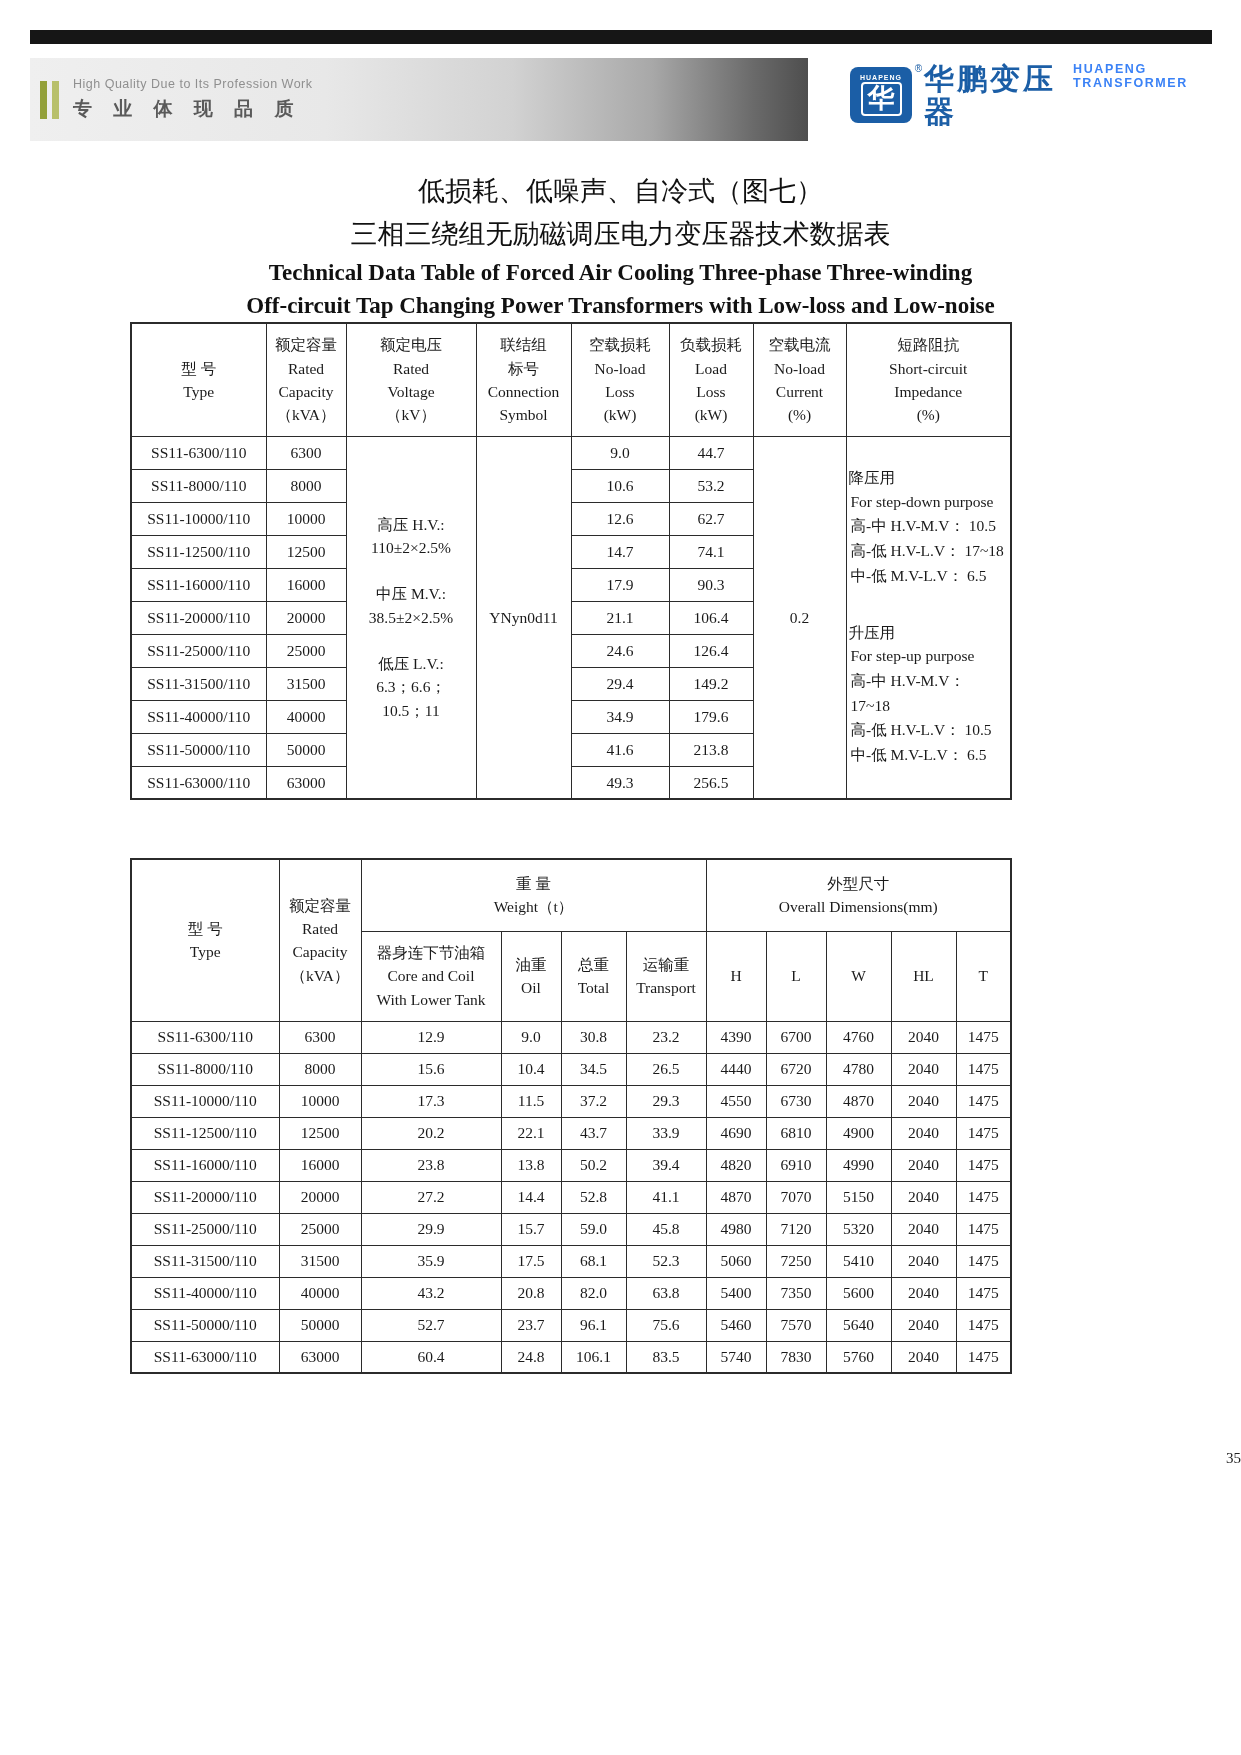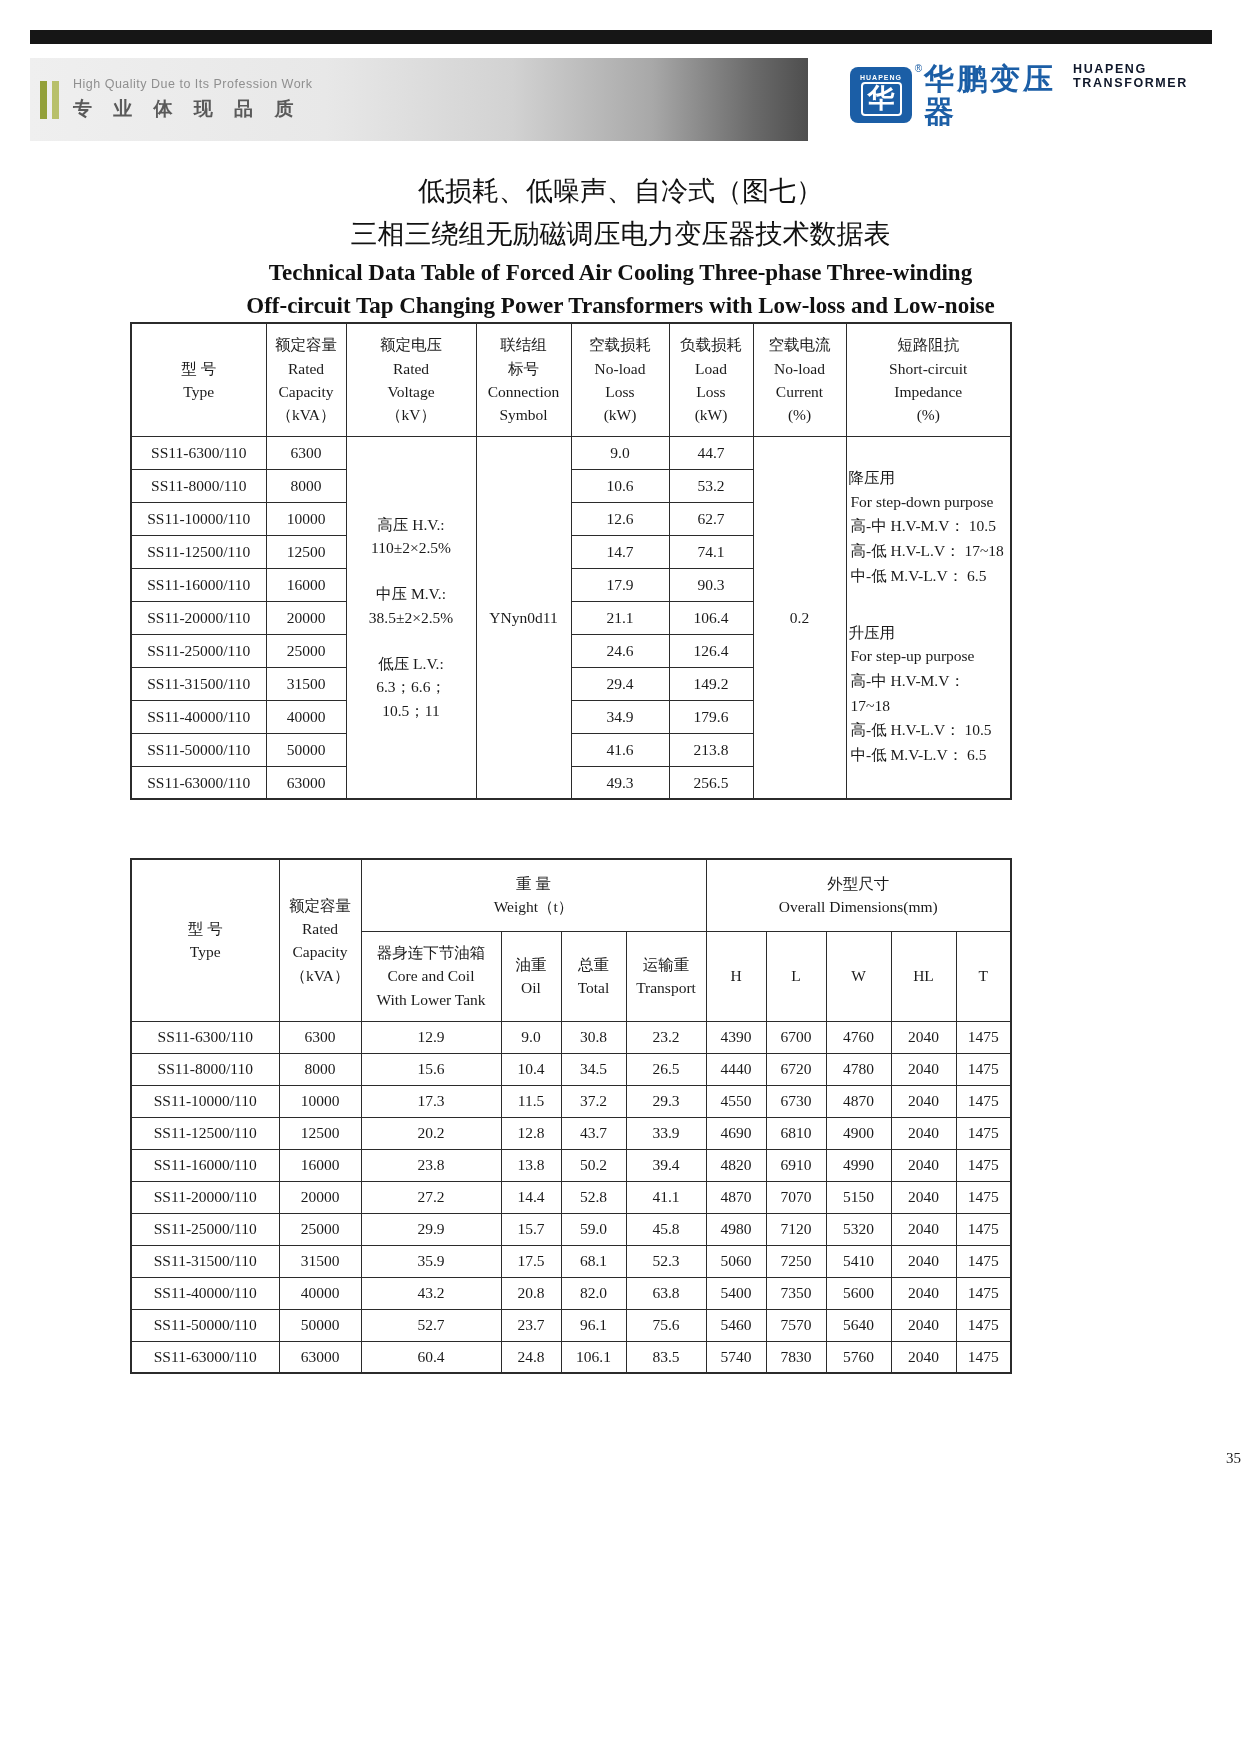--- a/index.html
+++ b/index.html
@@ -28,21 +28,21 @@
   .logo-block { position:absolute; left:850px; top:60px; height:70px; display:flex; align-items:center; gap:12px; }
   .logo-mark {
     position:relative; width:62px; height:56px; background:#1b5ea6; border-radius:8px;
     display:flex; flex-direction:column; align-items:center; justify-content:center; flex:0 0 auto;
   }
   .logo-mark-top { color:#fff; font-family:"Liberation Sans", sans-serif; font-size:7px; font-weight:bold; letter-spacing:1px; margin-bottom:1px; }
   .logo-mark-sym { color:#fff; font-family:"Liberation Sans", sans-serif; font-size:27px; font-weight:bold; line-height:1; border:2px solid #fff; border-radius:4px; padding:1px 5px 2px; }
   .logo-reg { position:absolute; right:-10px; top:-4px; color:#1b5ea6; font-size:10px; font-family:"Liberation Sans", sans-serif; }
   .logo-text { display:flex; flex-direction:row; gap:6px; }
   .logo-zh { font-family:"Liberation Sans", sans-serif; font-size:30px; font-weight:bold; color:#1b5ea6; letter-spacing:3px; line-height:1.1; }
-  .logo-en { font-family:"Liberation Sans", sans-serif; font-size:12.5px; font-weight:bold; color:#0f172a; letter-spacing:1.6px; }
+  .logo-en { font-family:"Liberation Sans", sans-serif; font-size:12.5px; font-weight:bold; color:#3b82f6; letter-spacing:1.6px; }
 
   
   .titles { position:absolute; left:0; top:170px; width:100%; text-align:center; }
   .title-zh { font-size:27px; line-height:43px; color:#111; }
   .title-en { font-size:23px; font-weight:bold; line-height:33px; color:#111; }
   .title-en.first { }
 
   
   table.data-table {
     position:absolute; border-collapse:collapse; table-layout:fixed; background:#fff;
@@ -319,21 +319,21 @@
           <td>4550</td>
           <td>6730</td>
           <td>4870</td>
           <td>2040</td>
           <td>1475</td>
         </tr>
         <tr>
           <td>SS11-12500/110</td>
           <td>12500</td>
           <td>20.2</td>
-          <td>12.8</td>
+          <td>22.1</td>
           <td>43.7</td>
           <td>33.9</td>
           <td>4690</td>
           <td>6810</td>
           <td>4900</td>
           <td>2040</td>
           <td>1475</td>
         </tr>
         <tr>
           <td>SS11-16000/110</td>

